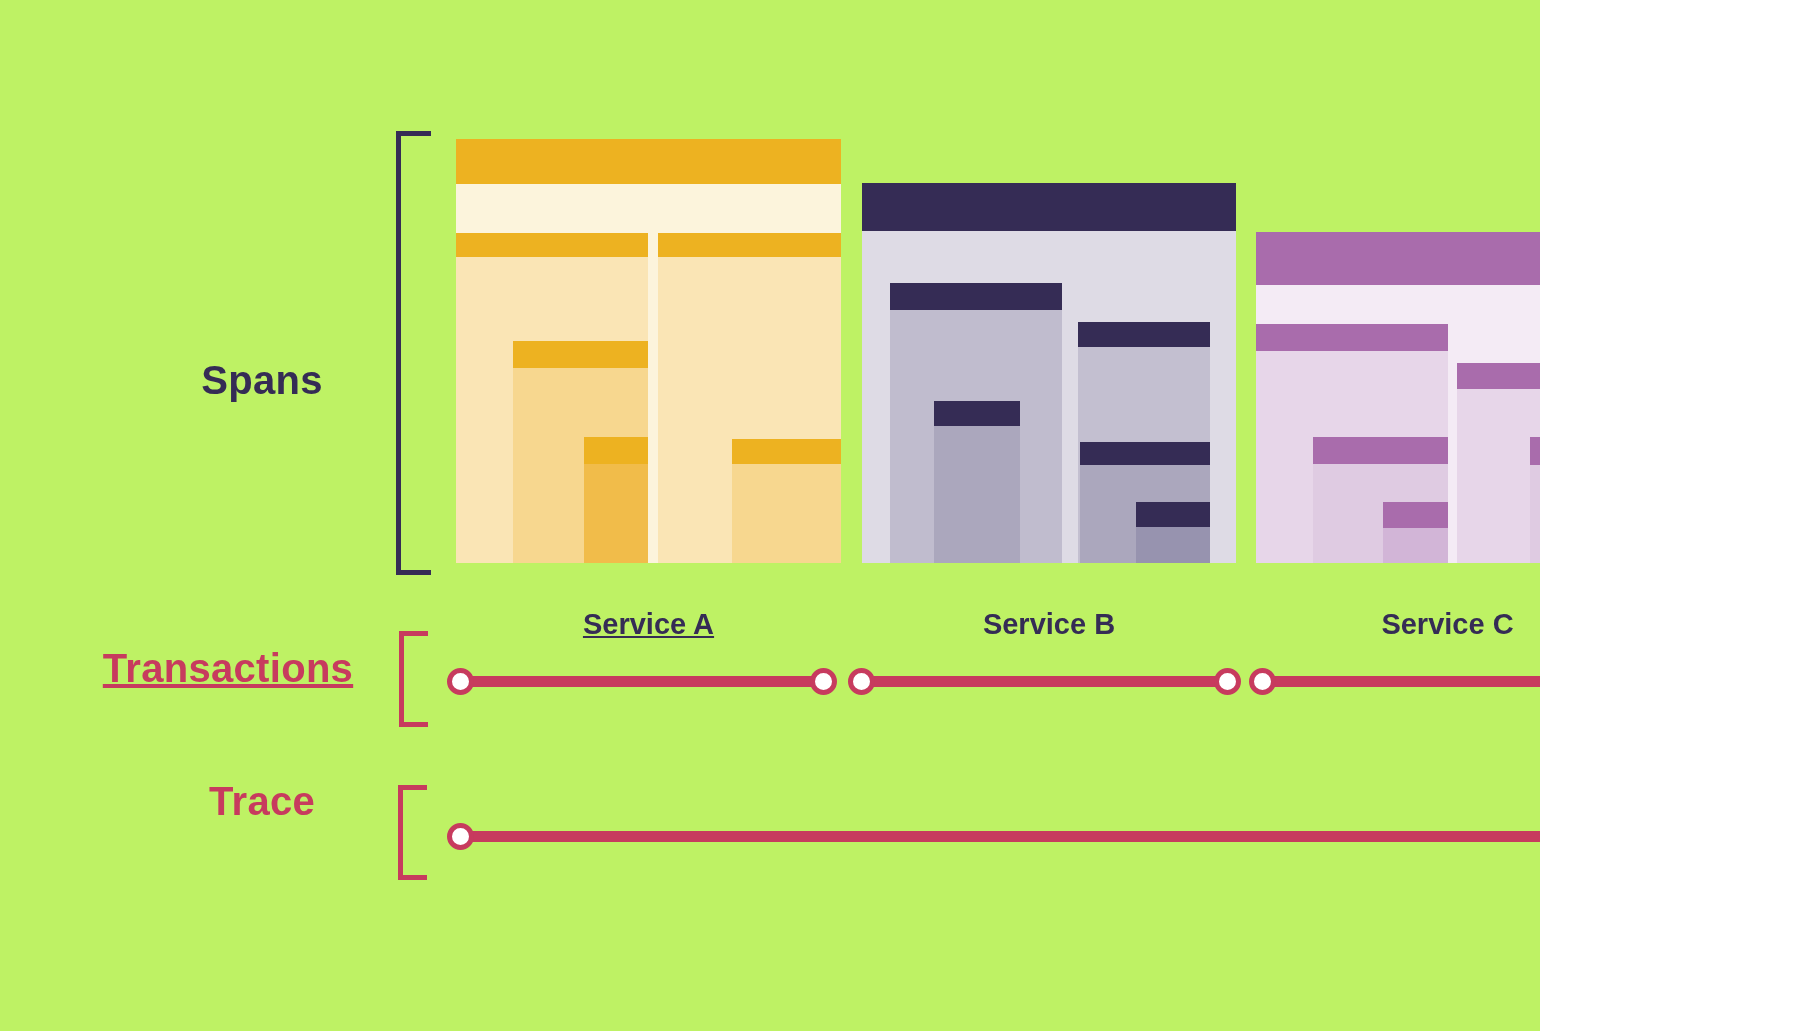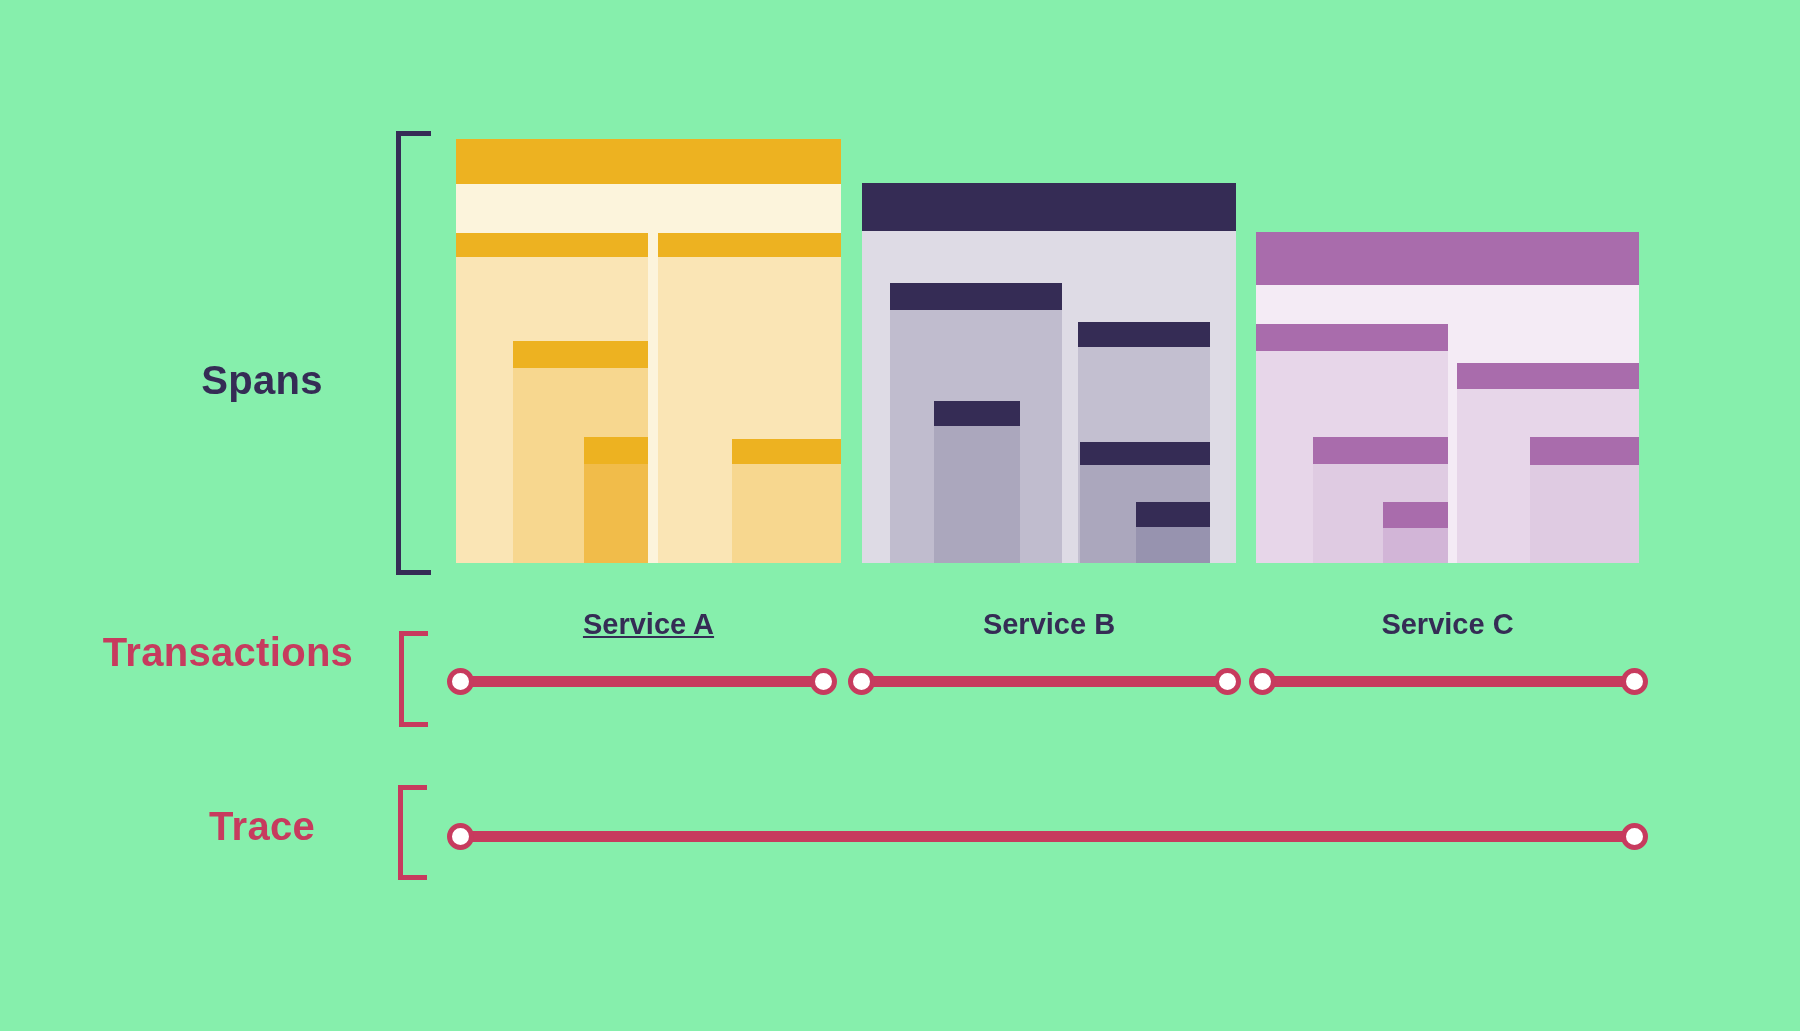--- a/index.html
+++ b/index.html
@@ -1,33 +1,33 @@
 <!DOCTYPE html>
 <html><head>
 <meta charset="utf-8">
 <style>
   html,body{margin:0;padding:0;background:#ffffff;}
   .canvas{
     position:relative;
-    width:1800px;height:1031px;
-    background:#86efac;
+    width:1540px;height:1031px;
+    background:#bef264;
     overflow:hidden;
     font-family:"Liberation Sans", sans-serif;
   }
   .big-label{
     position:absolute;
     width:320px;
     text-align:center;
     font-size:40px;
     font-weight:800;
     letter-spacing:0.3px;
   }
   #spans-label{left:102px;top:358px;}
-  #transactions-label{left:68px;top:630px;}
-  #trace-label{left:102px;top:804px;}
+  #transactions-label{left:68px;top:646px;text-decoration:underline;}
+  #trace-label{left:102px;top:779px;}
   .bracket{
     position:absolute;
     border-style:solid;
     border-right:none !important;
     background:transparent;
   }
   .service-label{
     position:absolute;
     text-align:center;
     font-size:29px;

